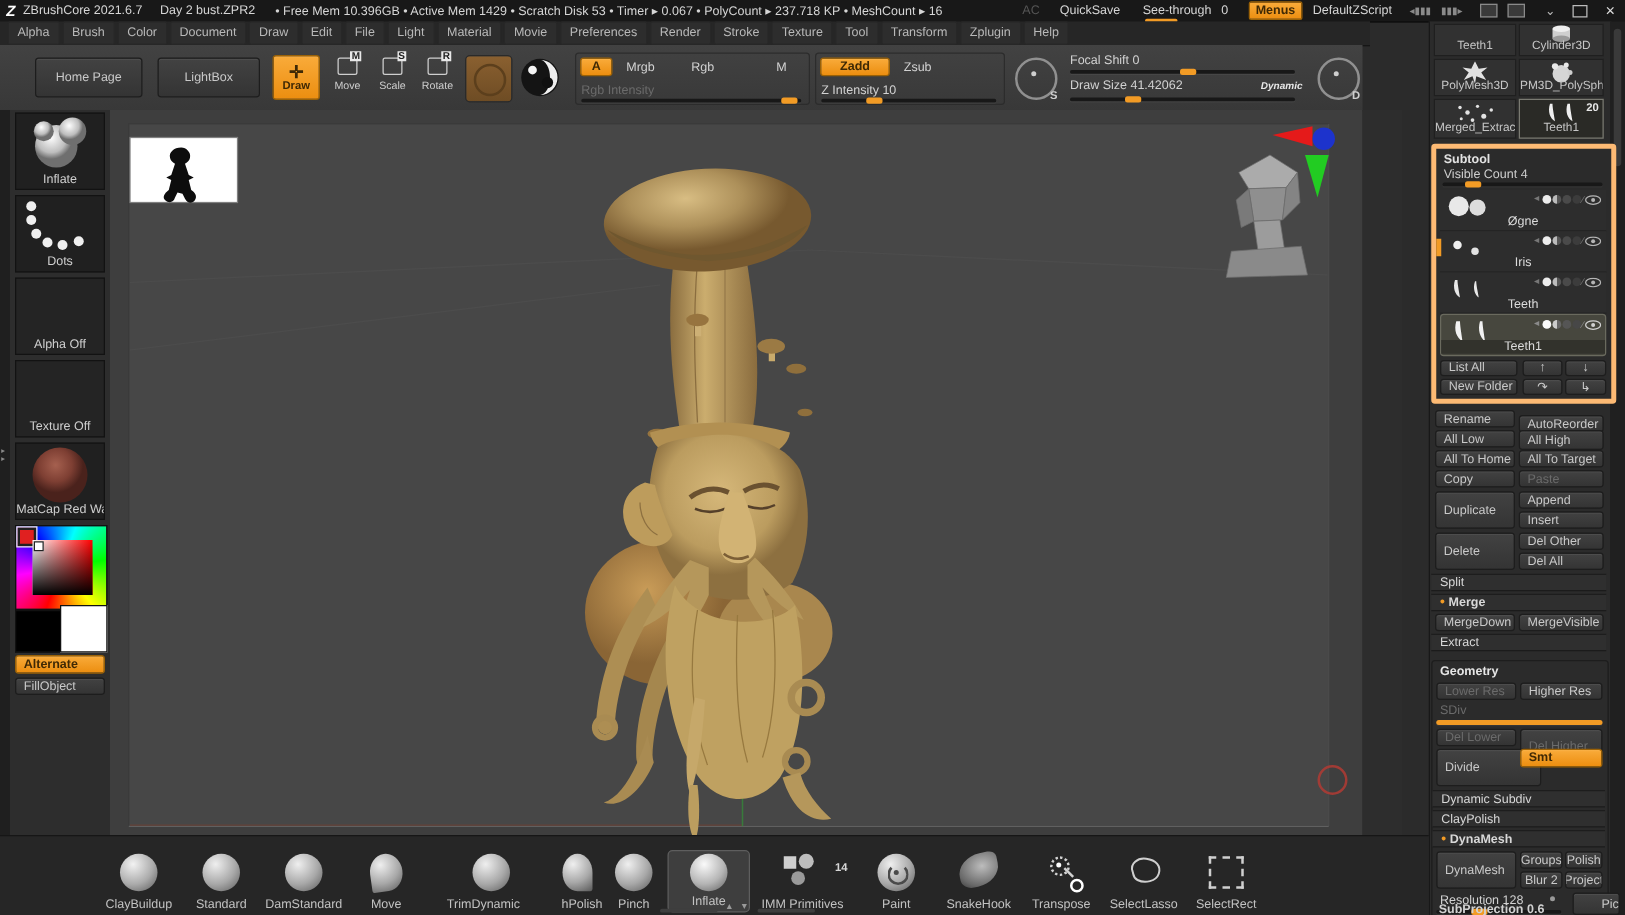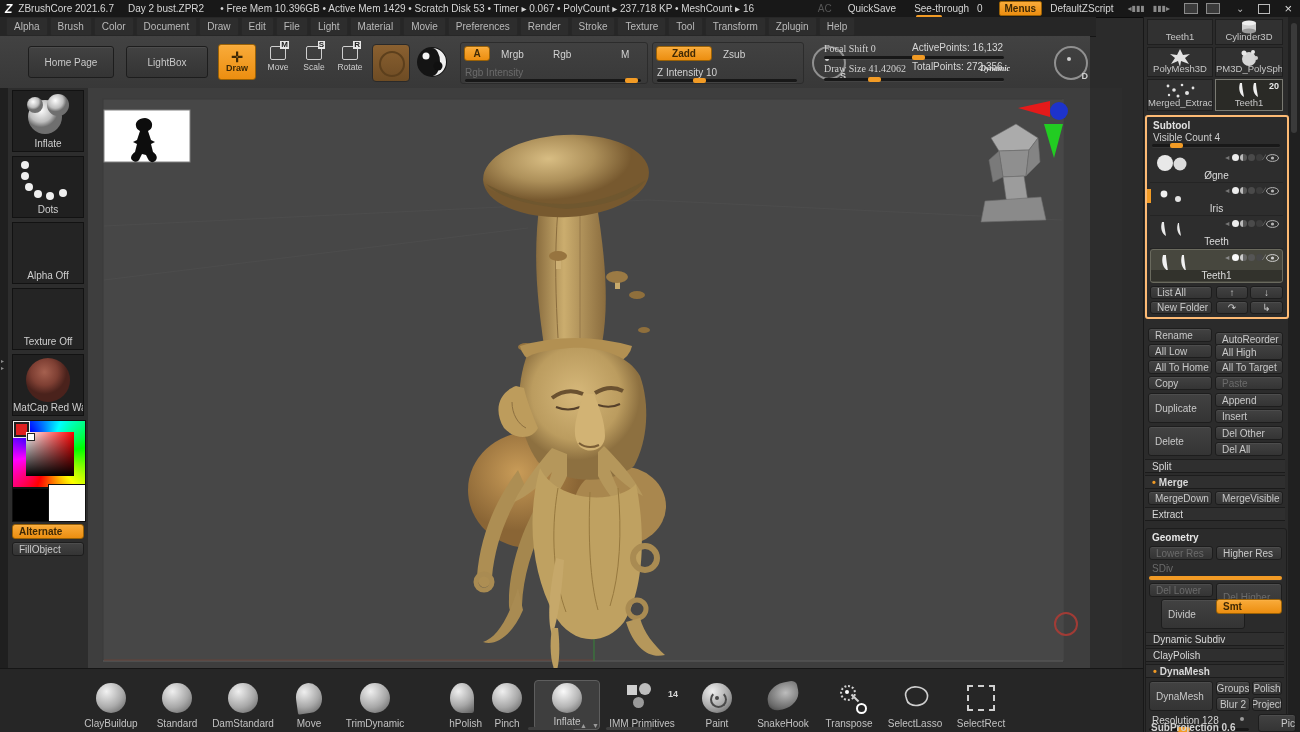--- a/index.html
+++ b/index.html
@@ -133,21 +133,21 @@
       <span class="track" style="left:4px;top:36px;width:140px;">
           <span class="handle" style="left:36px;"></span>
         </span>
     </div>
 
     <div class="abs" style="left:812px;top:10px;width:30px;height:30px;border:2px solid #909090;border-radius:50%;color:#cfcfcf;">
       <span style="position:absolute;left:11px;top:9px;width:4px;height:4px;background:#cfcfcf;border-radius:50%;"></span>
       <b style="position:absolute;right:-2px;bottom:-3px;font-size:9px;">S</b>
     </div>
 
-    <div class="abs" style="left:820px;top:6px;width:190px;height:40px;font-family:Liberation Serif, serif;">
+    <div class="abs" style="left:852px;top:6px;width:190px;height:40px;">
       <span class="abs" style="left:4px;top:1px;color:#d2d2d2;"><span>Focal Shift</span> <span>0</span></span>
       <span class="track" style="left:4px;top:14px;width:180px;">
           <span class="handle" style="left:88px;"></span>
         </span>
       <span class="abs" style="left:4px;top:21px;color:#d2d2d2;"><span>Draw Size</span> <span>41.42062</span></span>
       <b class="abs" style="right:0;top:22px;font-size:8px;font-style:italic;color:#e8e8e8;">Dynamic</b>
       <span class="track" style="left:4px;top:36px;width:180px;">
           <span class="handle" style="left:44px;"></span>
         </span>
     </div>
@@ -340,24 +340,20 @@
 
       <circle cx="978" cy="536" r="11" fill="none" stroke="#b23b34" stroke-width="2" opacity=".85"></circle>
 
       <g>
         <rect x="16" y="22" width="86" height="52" fill="#ffffff" stroke="#808080"></rect>
         <path d="M57,30 c-6,0 -10,4 -9,8 c0,2 2,4 4,5 l-3,9 l-4,2 l4,2 l-2,8 c-4,3 -5,6 -3,8 c3,3 7,2 8,-2 l2,-4 l4,1 l2,4 c2,4 6,4 8,1 c2,-3 0,-6 -3,-8 l-2,-8 l4,-2 l-4,-2 l-3,-9 c2,-1 4,-3 4,-5 c1,-4 -3,-8 -7,-8 Z" fill="#0d0d0d"></path>
       </g>
     </svg>
   </div>
 
-  <div class="abs" style="left:912px;top:42px;width:120px;height:42px;color:#d6d6d6;">
-    <div style="margin-bottom:8px;">ActivePoints: 16,132</div>
-    <div>TotalPoints: 272,356</div>
-  </div>
 
   <div class="abs" style="left:1090px;top:88px;width:32px;height:580px;background:#2d2d2d;">
     
     
     
     
     
     
     
     
@@ -419,21 +415,21 @@
     <b style="position:absolute;right:3px;top:1px;color:#e8e8e8;font-size:9px;">20</b>
     <svg width="30" height="18" viewBox="0 0 30 18" style="margin:1px auto 0;">
         <g fill="#efefef">
           <path d="M6,2 C4,8 6,14 10,16 C9,10 8,5 8,2 Z"></path>
           <path d="M20,2 C18,8 20,14 24,16 C23,10 22,5 22,2 Z"></path>
         </g>
       </svg>
     <div class="tlabel">Teeth1</div>
   </div>
 
-  <div class="abs" style="left:1145px;top:115px;width:140px;height:200px;background:#2b2b2b;border:2px solid #fdba74;border-radius:3px;">
+  <div class="abs" style="left:1145px;top:115px;width:140px;height:200px;background:#2b2b2b;border:4px solid #fdba74;border-radius:3px;">
     <div style="padding:3px 0 1px 6px;color:#e2e2e2;font-weight:bold;">Subtool</div>
     <div style="padding-left:6px;color:#cfcfcf;">
       <span>Visible Count</span> <span>4</span>
       <span class="track" style="left:5px;top:27px;width:128px;">
           <span class="handle" style="left:18px;"></span>
         </span>
     </div>
 
     <div class="strow" style="left:3px;top:33px;width:133px;height:33px;">
       <svg width="34" height="18" viewBox="0 0 34 18" style="position:absolute;left:4px;top:4px;">
@@ -556,21 +552,21 @@
     </div>
 
   <div class="abs" style="left:1145px;top:528px;width:140px;height:204px;background:#2b2b2b;border:1px solid #1d1d1d;border-radius:3px 3px 0 0;">
     <div style="padding:3px 0 2px 6px;color:#e6e6e6;font-weight:bold;">Geometry</div>
     <div class="btn left dim abs" style="left:3px;top:17px;width:64px;height:14px;">Lower Res</div>
     <div class="btn left abs" style="left:70px;top:17px;width:66px;height:14px;">Higher Res</div>
     <div class="abs dim" style="left:6px;top:34px;">SDiv</div>
     <span class="track" style="left:3px;top:47px;width:133px;background:#f29b25;height:4px;"></span>
     <div class="btn left dim abs" style="left:3px;top:54px;width:64px;height:14px;">Del Lower</div>
     <div class="btn left dim abs" style="left:70px;top:54px;width:66px;height:28px;">Del Higher</div>
-    <div class="btn left abs" style="left:15px;top:70px;width:84px;height:30px;">Divide</div>
+    <div class="btn left abs" style="left:3px;top:70px;width:84px;height:30px;">Divide</div>
     <div class="btn left orange abs" style="left:70px;top:70px;width:66px;height:15px;">Smt</div>
     <div class="hdrrow abs" style="left:0;top:103px;width:138px;height:14px;">
         <span>Dynamic Subdiv</span>
       </div>
     <div class="hdrrow abs" style="left:0;top:119px;width:138px;height:14px;">
         <span>ClayPolish</span>
       </div>
     <div class="hdrrow abs" style="left:0;top:135px;width:138px;height:14px;font-weight:bold;">
         <span class="dot">•</span>
         <span>DynaMesh</span>
@@ -588,21 +584,21 @@
     <div class="btn abs" style="left:112px;top:185px;width:30px;height:18px;padding-left:36px;">Picker</div>
   </div>
   <div class="abs" style="left:1151px;top:722px;width:134px;height:10px;color:#d2d2d2;overflow:hidden;font-weight:bold;">SubProjection 0.6</div>
 
   <div class="abs" style="left:0;top:668px;width:1143px;height:64px;background:#262626;border-top:1px solid #161616;"></div>
 
   <div class="tray-item" style="left:78px;"><span class="ball" style="display:inline-block;background:radial-gradient(circle at 35% 28%,#f2f2f2,#ababab 55%,#5f5f5f 95%);"></span><span class="tray-lbl">ClayBuildup</span></div>
   <div class="tray-item" style="left:144px;"><span class="ball" style="display:inline-block;"></span><span class="tray-lbl">Standard</span></div>
   <div class="tray-item" style="left:210px;"><span class="ball" style="display:inline-block;"></span><span class="tray-lbl">DamStandard</span></div>
   <div class="tray-item" style="left:276px;"><span class="ball" style="display:inline-block;border-radius:50% 50% 50% 6%;transform:rotate(-8deg);width:26px;height:30px;"></span><span class="tray-lbl">Move</span></div>
-  <div class="tray-item" style="left:342px;"><span class="ball" style="display:inline-block;"></span><span class="tray-lbl">TrimDynamic</span></div>
+  <div class="tray-item" style="left:342px;text-align:right;"><span class="ball" style="display:inline-block;"></span><span class="tray-lbl">TrimDynamic</span></div>
   <div class="tray-item" style="left:408px;text-align:right;"><span class="ball" style="display:inline-block;border-radius:50% 50% 8% 50%;width:24px;height:30px;"></span><span class="tray-lbl">hPolish</span></div>
   <div class="tray-item" style="left:474px;"><span class="ball" style="display:inline-block;"></span><span class="tray-lbl">Pinch</span></div>
   <div class="abs" style="left:534px;top:680px;width:64px;height:48px;background:#3e3e3e;border:1px solid #5e5e5e;border-radius:4px;text-align:center;">
     <span class="ball" style="display:inline-block;margin-top:2px;background:radial-gradient(circle at 38% 28%,#fafafa,#b5b5b5 55%,#666 95%);"></span>
     <span class="tray-lbl" style="bottom:2px;left:0;right:0;">Inflate</span>
   </div>
   <div class="tray-item" style="left:604px;width:76px;">
     <span style="display:inline-block;position:relative;width:34px;height:28px;">
       <i style="position:absolute;left:2px;top:2px;width:10px;height:10px;background:#cfcfcf;"></i>
       <i style="position:absolute;left:14px;top:0;width:12px;height:12px;border-radius:50%;background:#bdbdbd;"></i>

